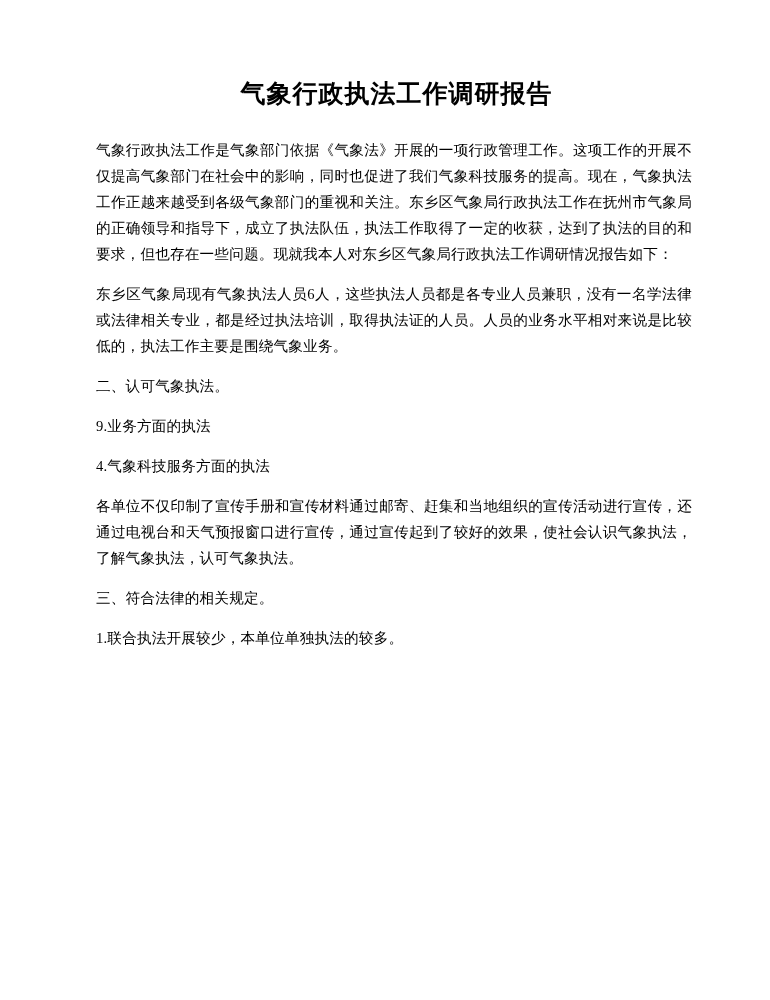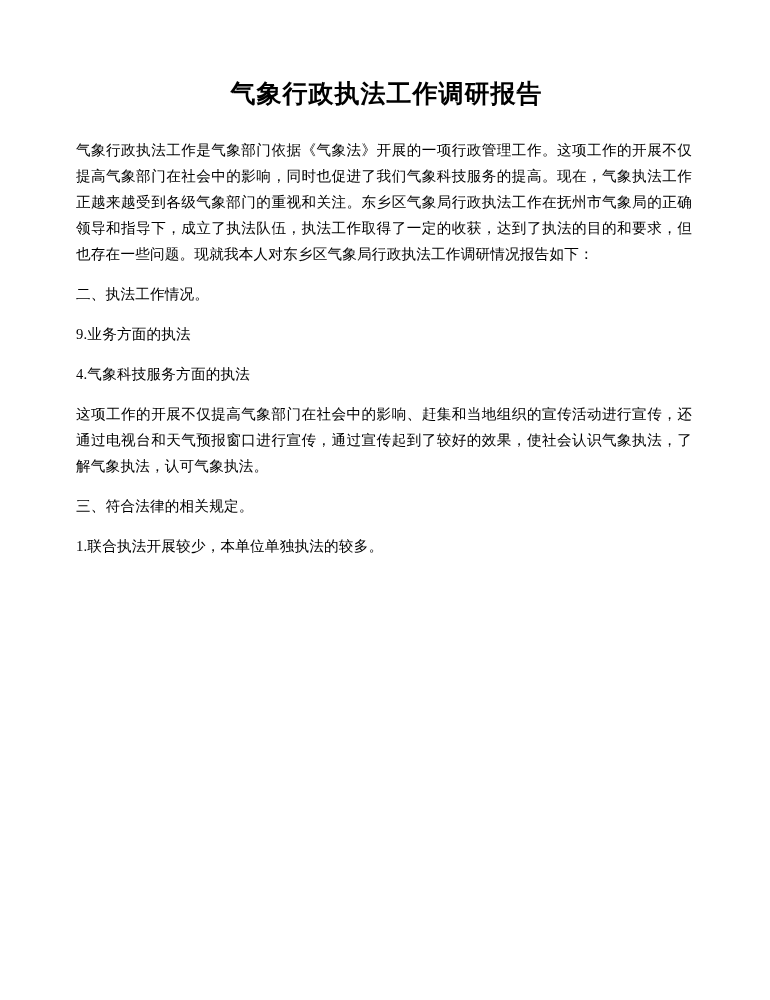--- a/index.html
+++ b/index.html
@@ -10,21 +10,21 @@
   body {
     width: 770px;
     height: 1000px;
     font-family: "Liberation Serif", "DejaVu Serif", serif;
     color: #000000;
   }
   .page {
     width: 759px;
     height: 1000px;
     box-sizing: border-box;
-    padding: 78px 62px 40px 76px;
+    padding: 78px 62px 40px 96px;
     background: #ffffff;
     position: relative;
     overflow: hidden;
     border-radius: 15px;
   }
   .doc-title {
     font-size: 25px;
     font-weight: bold;
     text-align: center;
     letter-spacing: 1px;
@@ -43,20 +43,21 @@
     margin-bottom: 0;
   }
 </style>
 </head>
 <body>
 
 <div class="page">
   <h1 class="doc-title">气象行政执法工作调研报告</h1>
 
   <p class="para">气象行政执法工作是气象部门依据《气象法》开展的一项行政管理工作。这项工作的开展不仅提高气象部门在社会中的影响，同时也促进了我们气象科技服务的提高。现在，气象执法工作正越来越受到各级气象部门的重视和关注。东乡区气象局行政执法工作在抚州市气象局的正确领导和指导下，成立了执法队伍，执法工作取得了一定的收获，达到了执法的目的和要求，但也存在一些问题。现就我本人对东乡区气象局行政执法工作调研情况报告如下：</p>
-  <p class="para">二、执法工作情况。</p>
+  <p class="para">东乡区气象局现有气象执法人员6人，这些执法人员都是各专业人员兼职，没有一名学法律或法律相关专业，都是经过执法培训，取得执法证的人员。人员的业务水平相对来说是比较低的，执法工作主要是围绕气象业务。</p>
+  <p class="para">二、认可气象执法。</p>
   <p class="para">9.业务方面的执法</p>
   <p class="para">4.气象科技服务方面的执法</p>
-  <p class="para">这项工作的开展不仅提高气象部门在社会中的影响、赶集和当地组织的宣传活动进行宣传，还通过电视台和天气预报窗口进行宣传，通过宣传起到了较好的效果，使社会认识气象执法，了解气象执法，认可气象执法。</p>
+  <p class="para">各单位不仅印制了宣传手册和宣传材料通过邮寄、赶集和当地组织的宣传活动进行宣传，还通过电视台和天气预报窗口进行宣传，通过宣传起到了较好的效果，使社会认识气象执法，了解气象执法，认可气象执法。</p>
   <p class="para">三、符合法律的相关规定。</p>
   <p class="para">1.联合执法开展较少，本单位单独执法的较多。</p>
 
 </div>
 
 </body></html>

